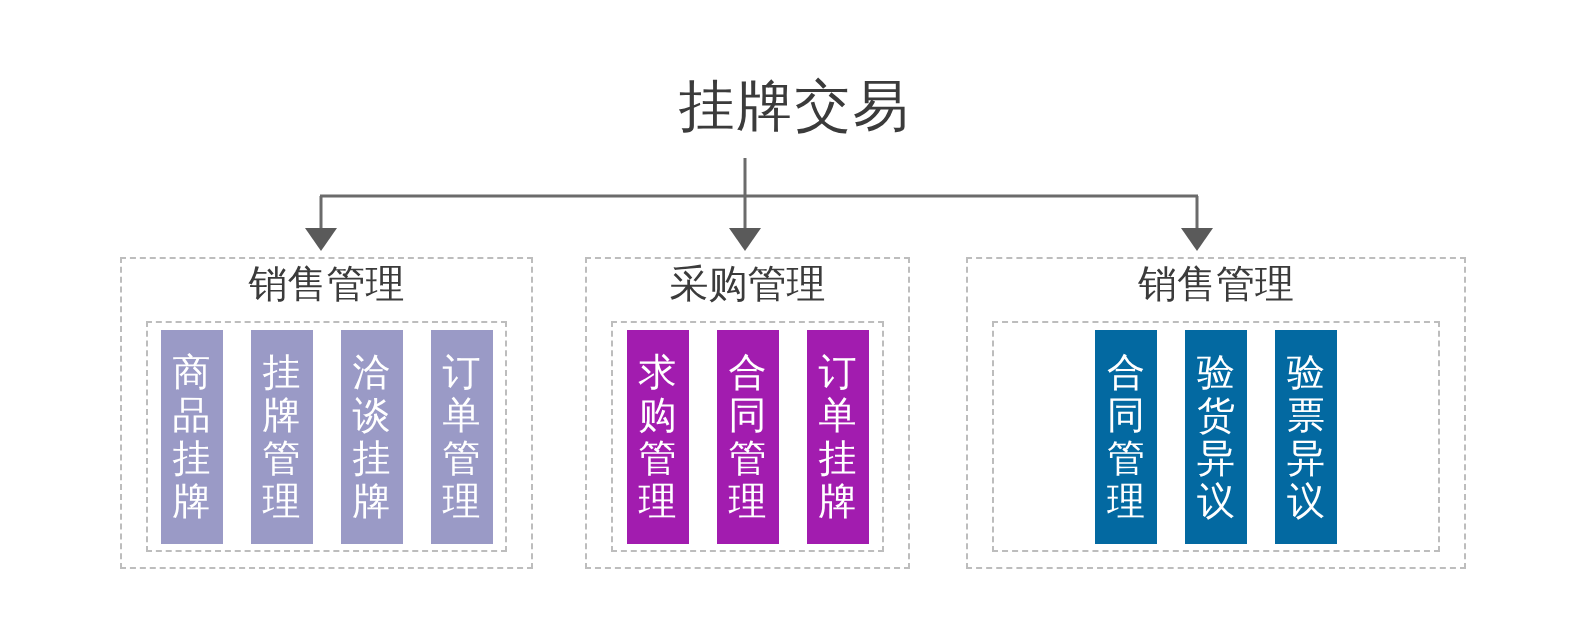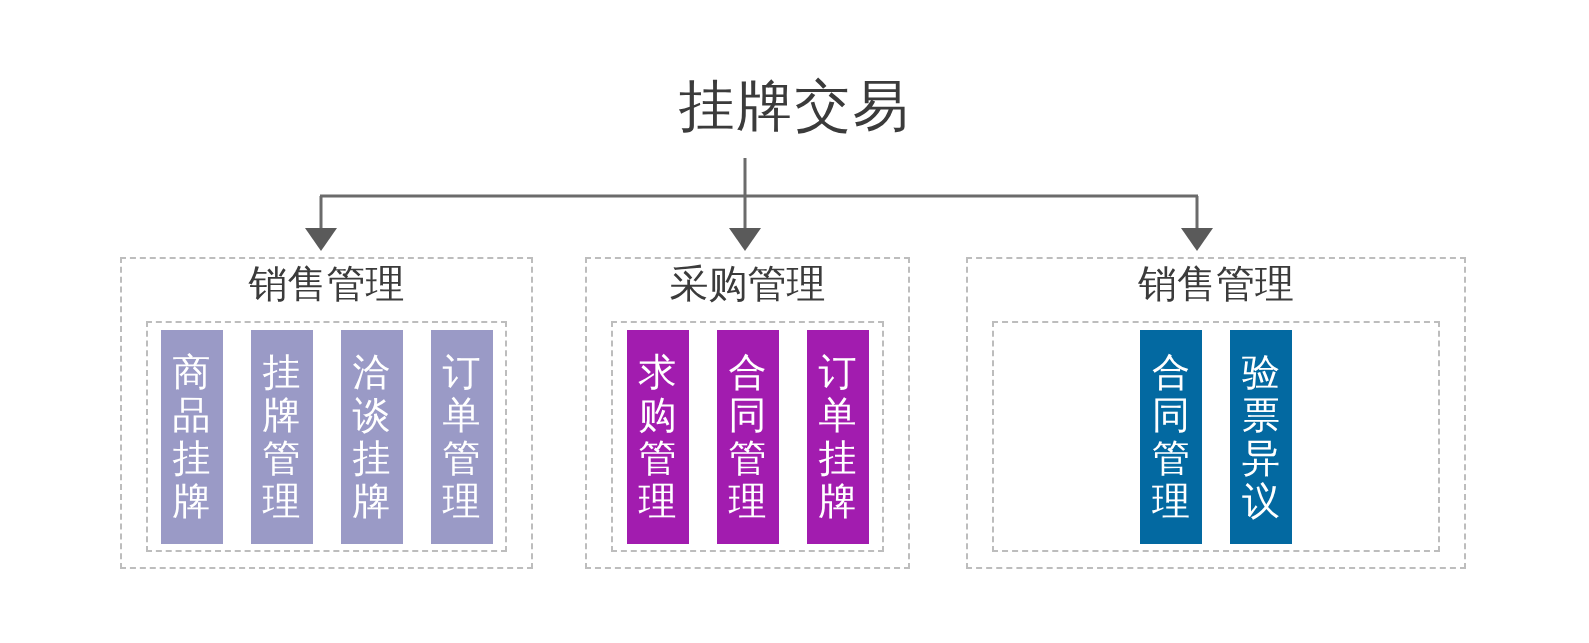--- a/index.html
+++ b/index.html
@@ -171,19 +171,22 @@
   </div>
 
   <div class="group" style="left:966px; width:500px;">
     <div class="group-title">销售管理</div>
     <div class="inner-frame">
       <div class="bars">
         <div class="bar fulfil-bar">
           <span class="bar-label">合同管理</span>
         </div>
         <div class="bar fulfil-bar">
+          <span class="bar-label">验货异议</span>
+        </div>
+        <div class="bar fulfil-bar">
           <span class="bar-label">验票异议</span>
         </div>
       </div>
     </div>
   </div>
 
 </div>
 
 </body></html>

